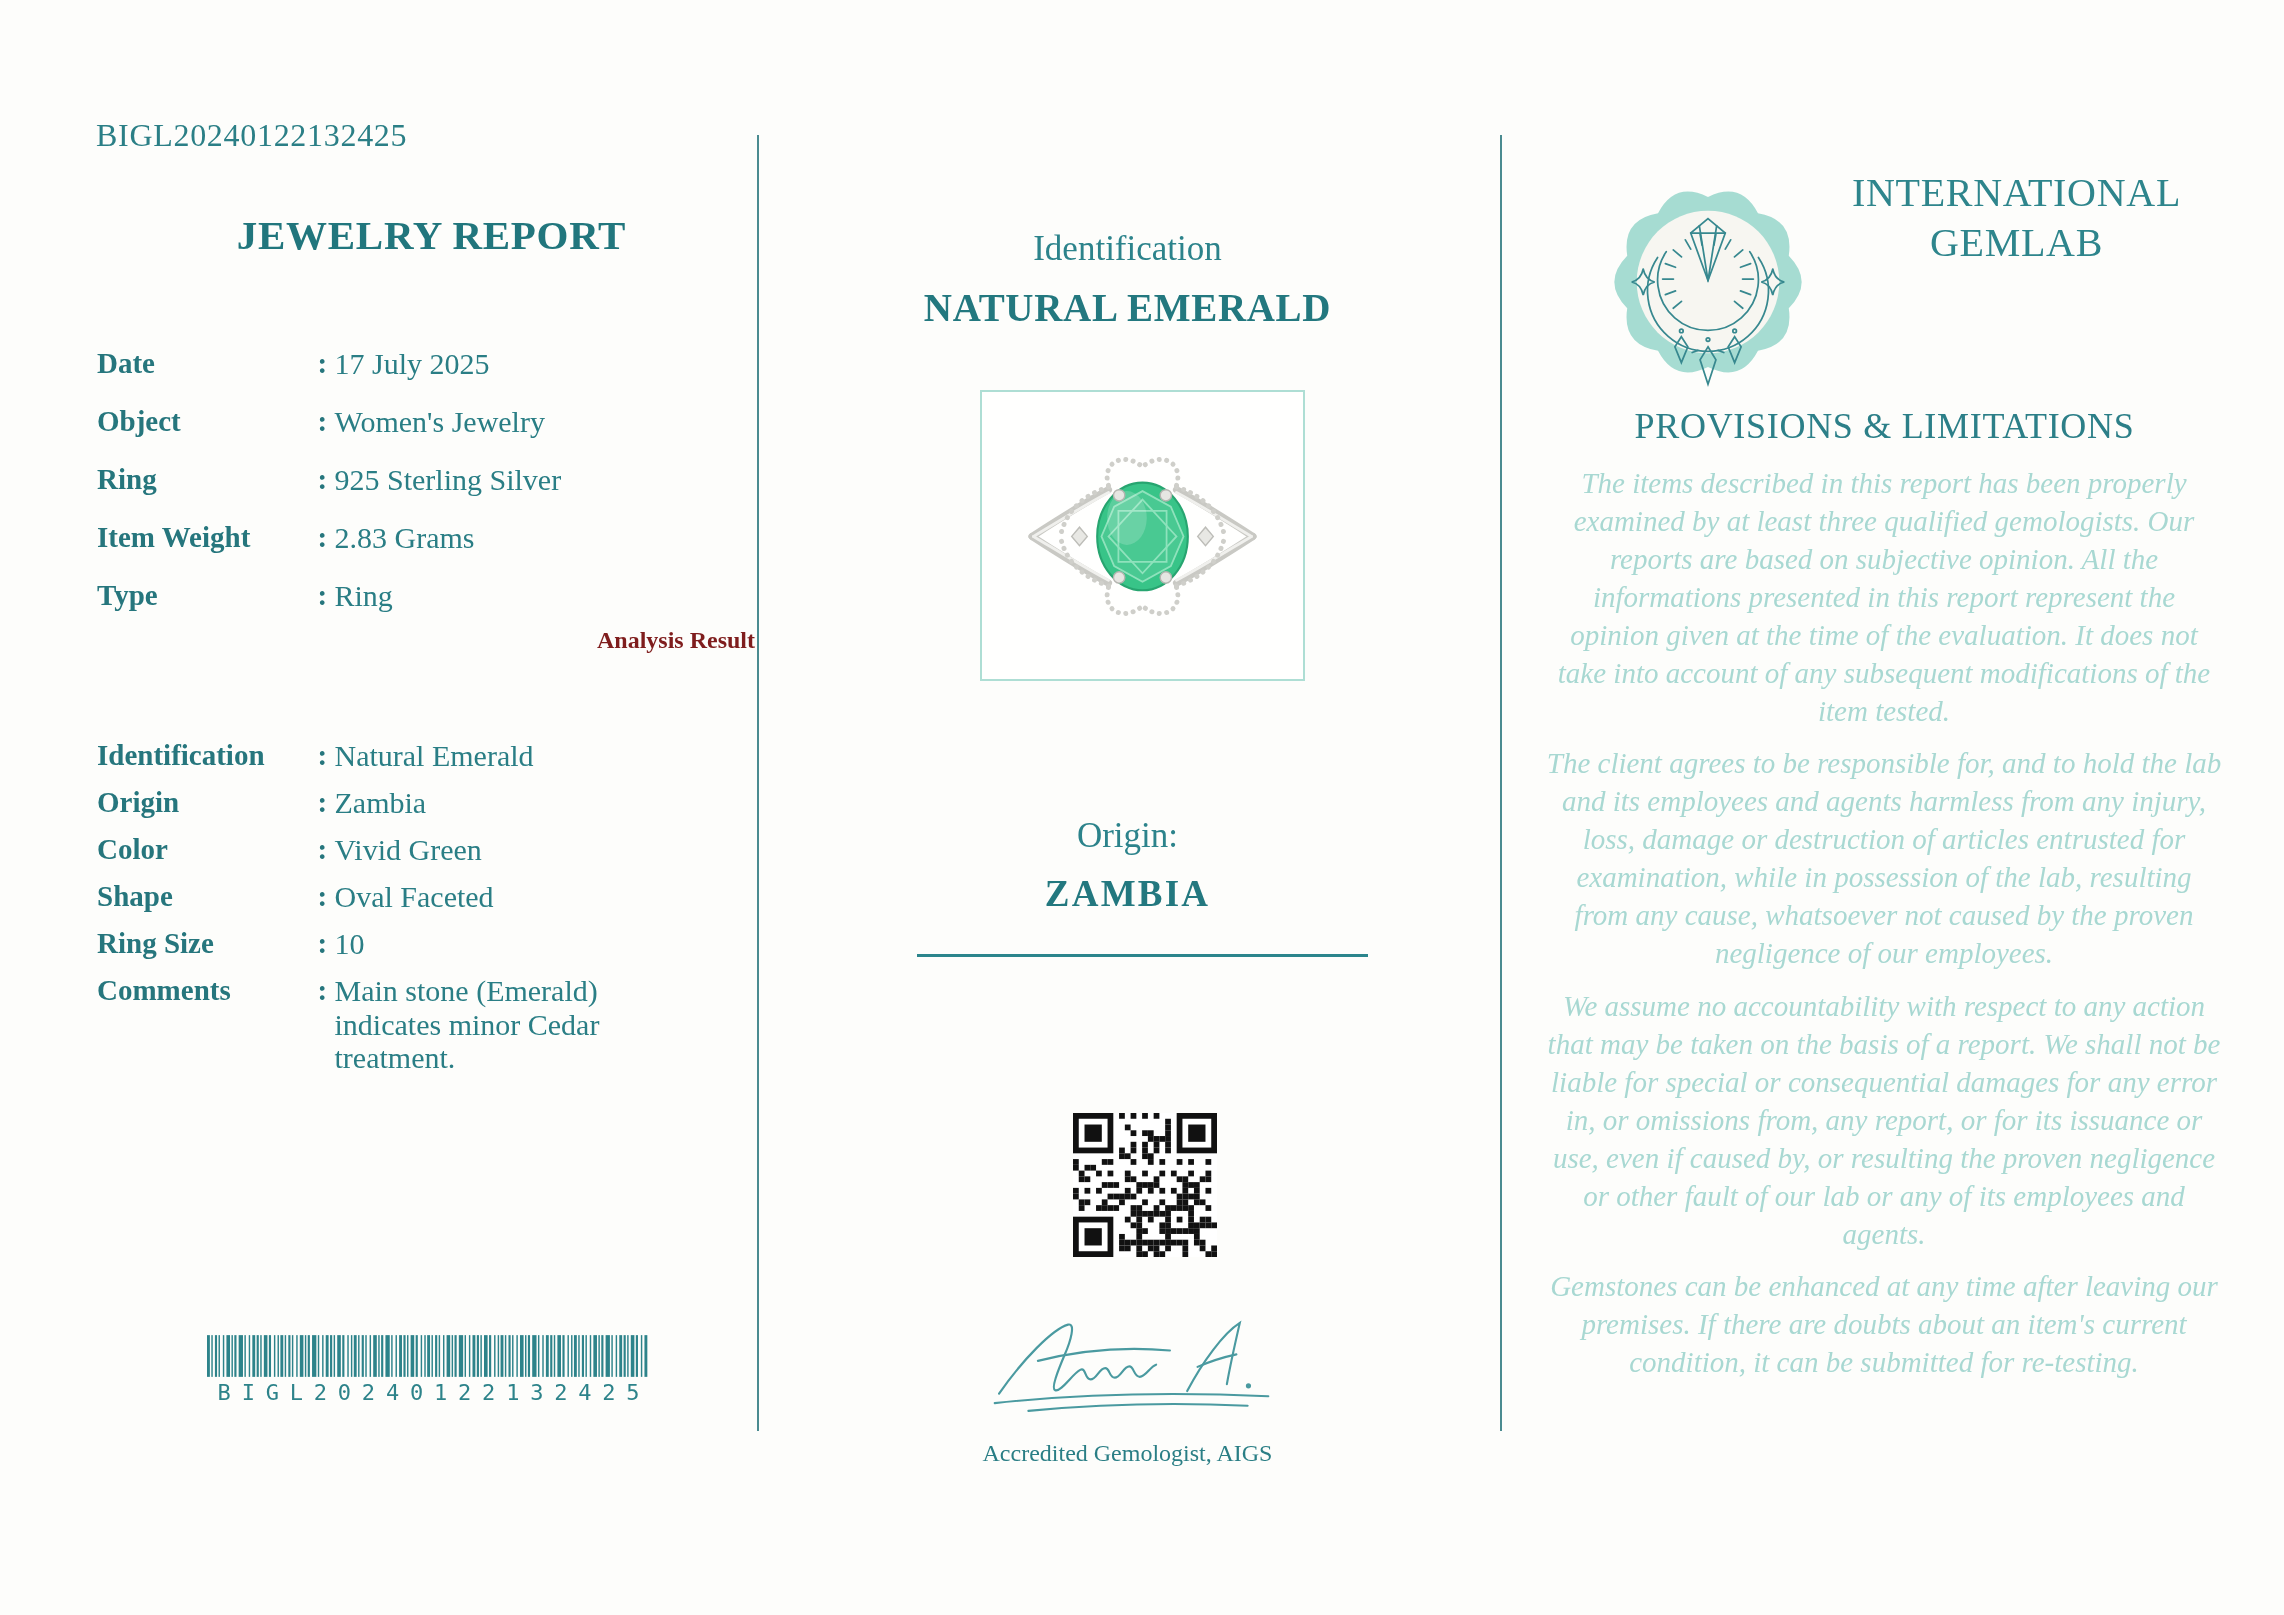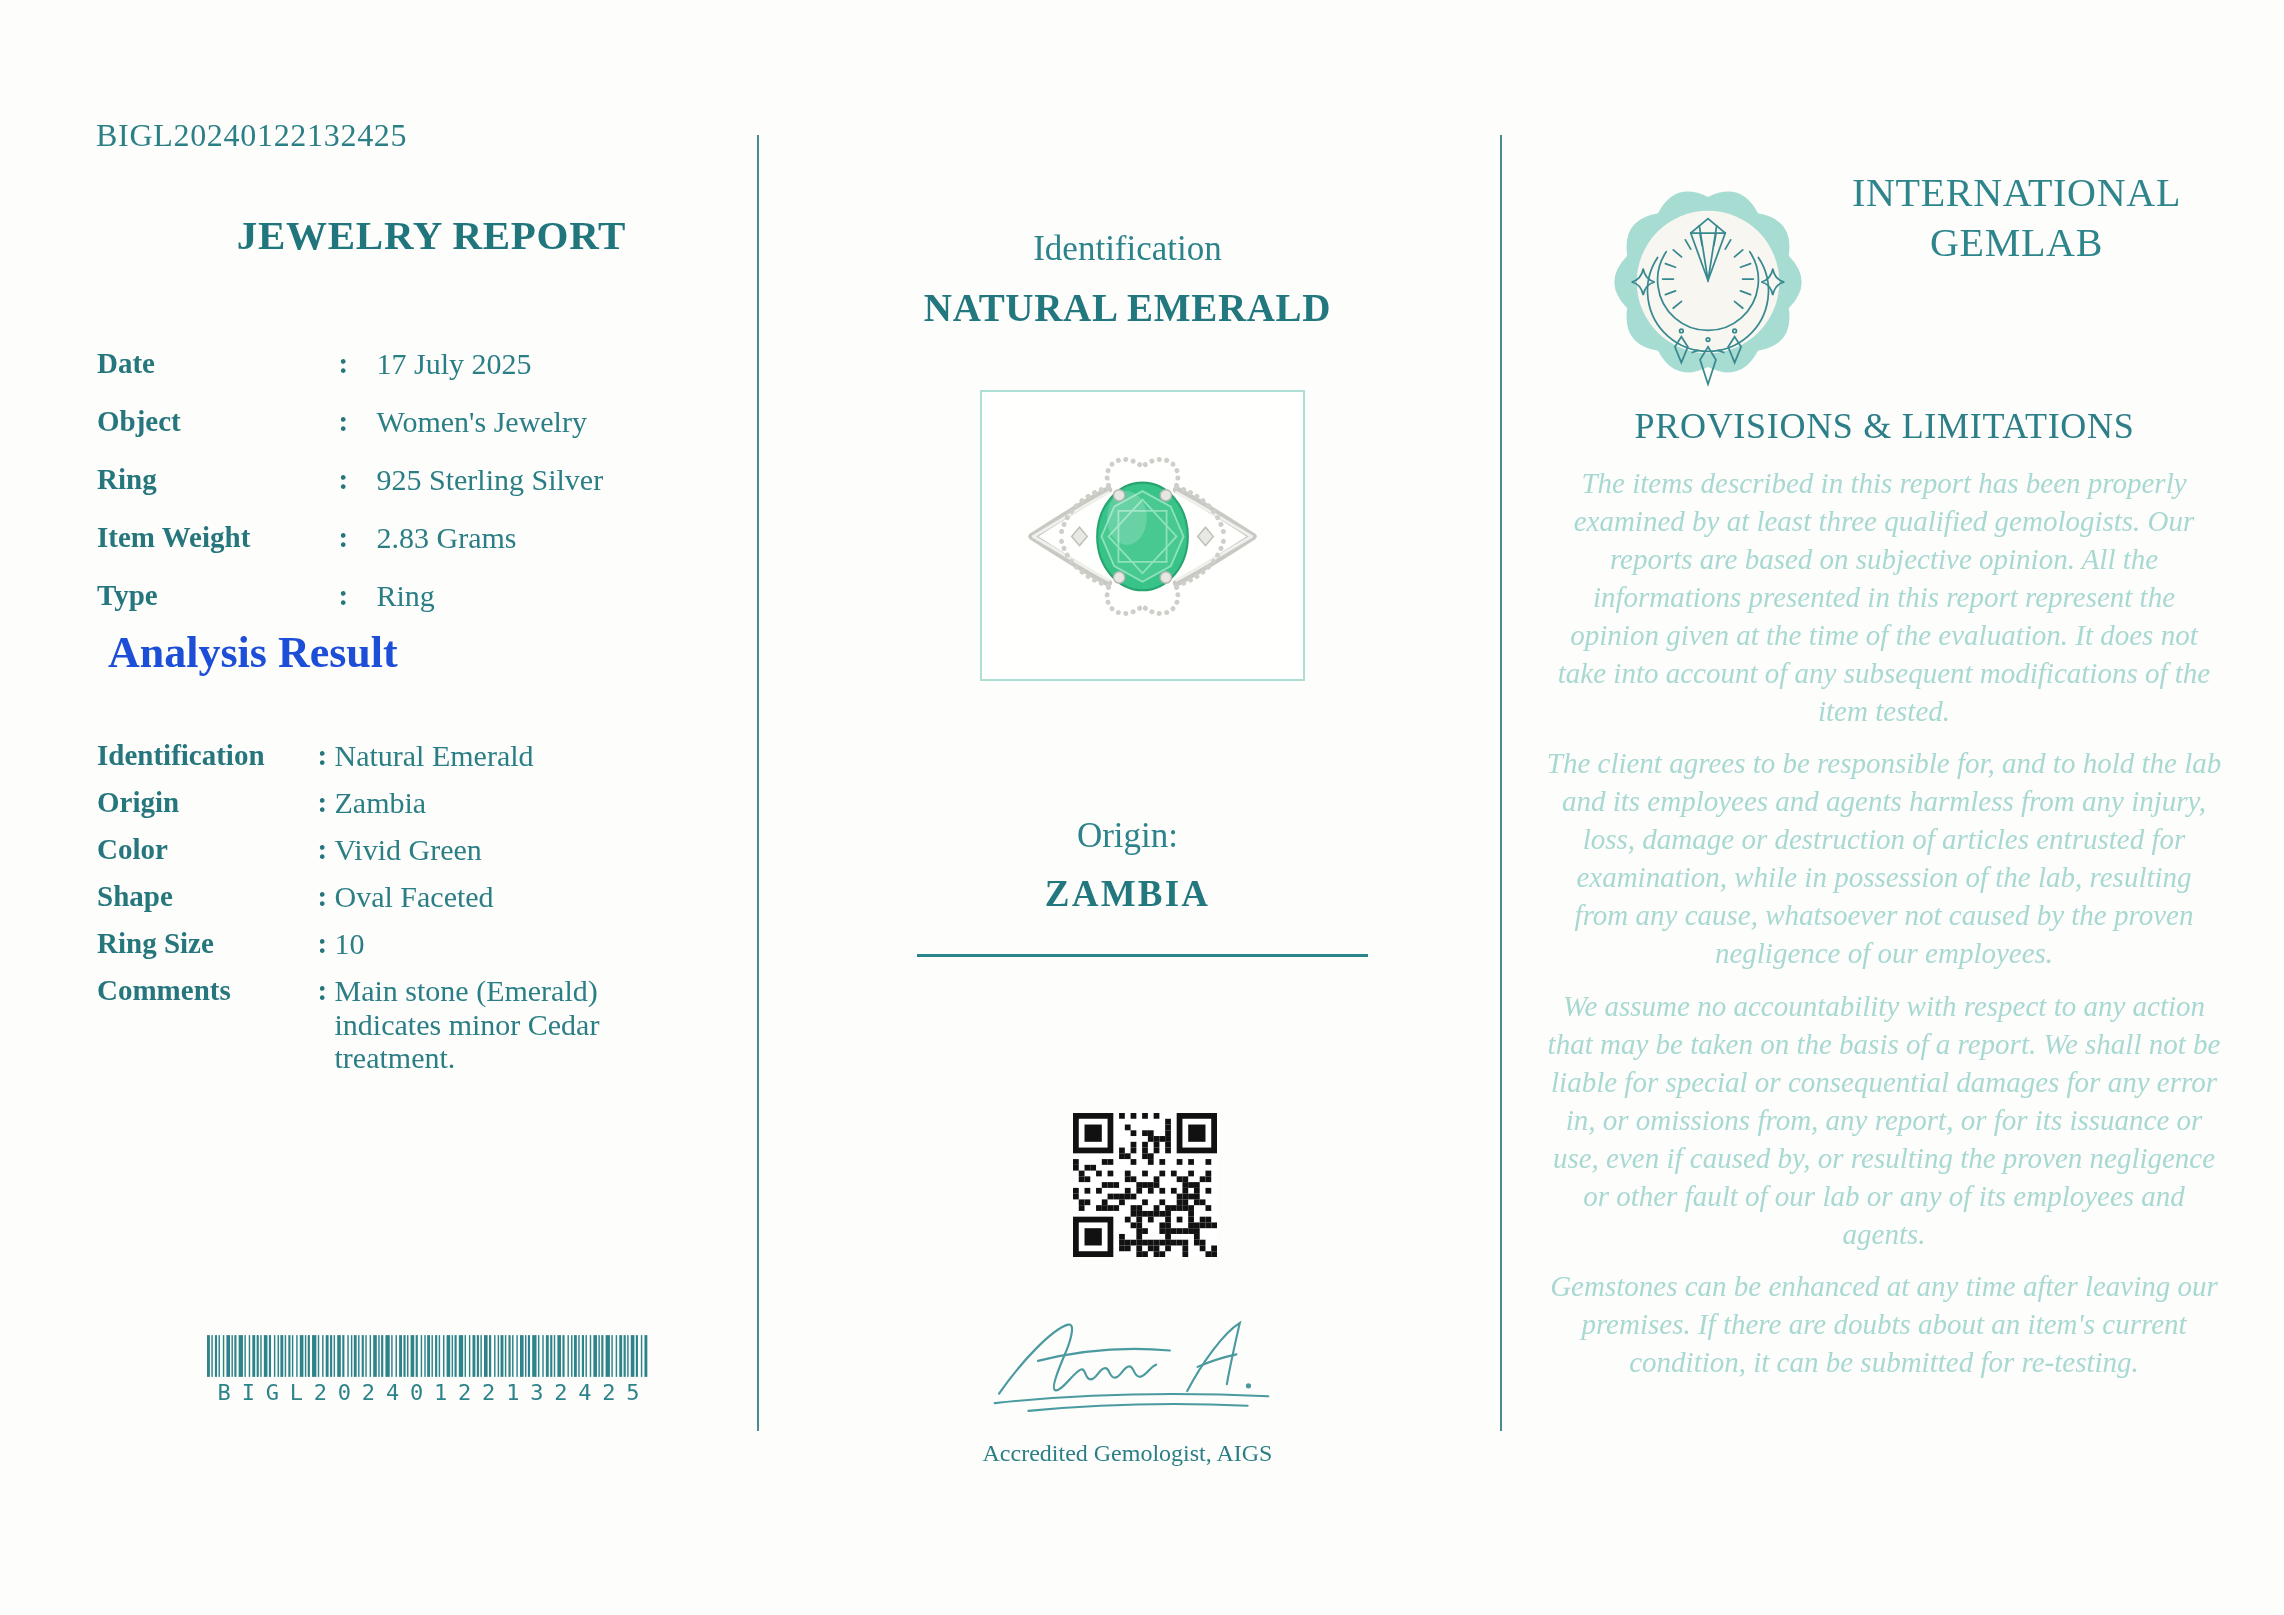--- a/index.html
+++ b/index.html
@@ -9,26 +9,26 @@
   
   .vdiv{position:absolute;top:135px;height:1296px;width:2.2px;background:#4a8b90;}
   
   .report-no{left:96px;top:117px;font-size:32px;letter-spacing:0.7px;color:#2b7f86;}
   .l-title{left:108px;top:211px;width:647px;text-align:center;font-size:41px;font-weight:bold;
            letter-spacing:0.7px;color:#21767d;}
   .rows{left:97px;width:633px;}
   .g1{top:347px;}
   .g2{top:739px;}
   .frow{display:grid;grid-template-columns:213px 24.5px 1fr;align-items:start;}
-  .g1 .frow{height:58px;gap:21px;}
+  .g1 .frow{height:58px;}
   .g2 .frow{min-height:47px;}
   .flabel{font-weight:bold;font-size:29px;color:#26767d;}
   .fcolon{font-weight:bold;font-size:29px;text-align:center;color:#26767d;}
   .fvalue{font-size:30px;color:#2a7e85;line-height:1.12;}
-  .analysis-h{left:108px;top:627px;width:647px;text-align:left;font-size:44px;font-weight:bold;color:#1d4ed8;}
+  .analysis-h{left:108px;top:627px;width:647px;text-align:right;font-size:24px;font-weight:bold;color:#7f1d1d;}
   .barcode-wrap{left:207px;top:1335px;width:454px;text-align:center;}
   #barcode rect{fill:#2d838a;}
   .barcode-text{margin-top:1.4px;font-family:"DejaVu Sans Mono","Liberation Mono",monospace;
                 font-size:22px;letter-spacing:10.8px;color:#2d838a;white-space:nowrap;}
   
   .m-section{left:775px;top:229px;width:705px;text-align:center;font-size:35px;color:#2c838b;}
   .m-ident{left:775px;top:285px;width:705px;text-align:center;font-size:39px;font-weight:bold;
            letter-spacing:0.7px;color:#23787f;}
   .img-box{left:980px;top:390px;width:325px;height:291px;border:2.2px solid #aeded4;background:#fffffe;box-sizing:border-box;}
   .m-origin-label{left:775px;top:816px;width:705px;text-align:center;font-size:35px;color:#2c838b;}

